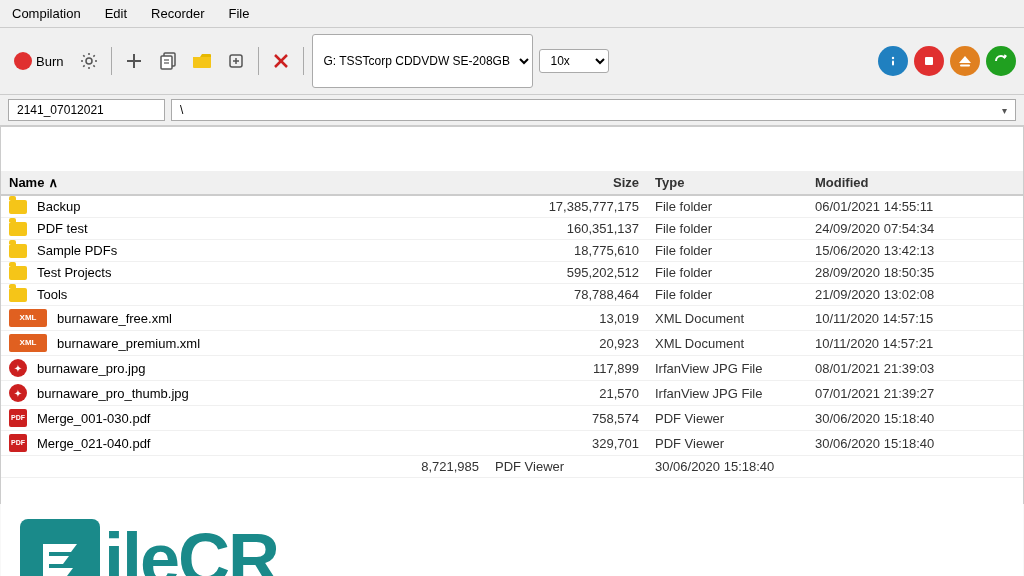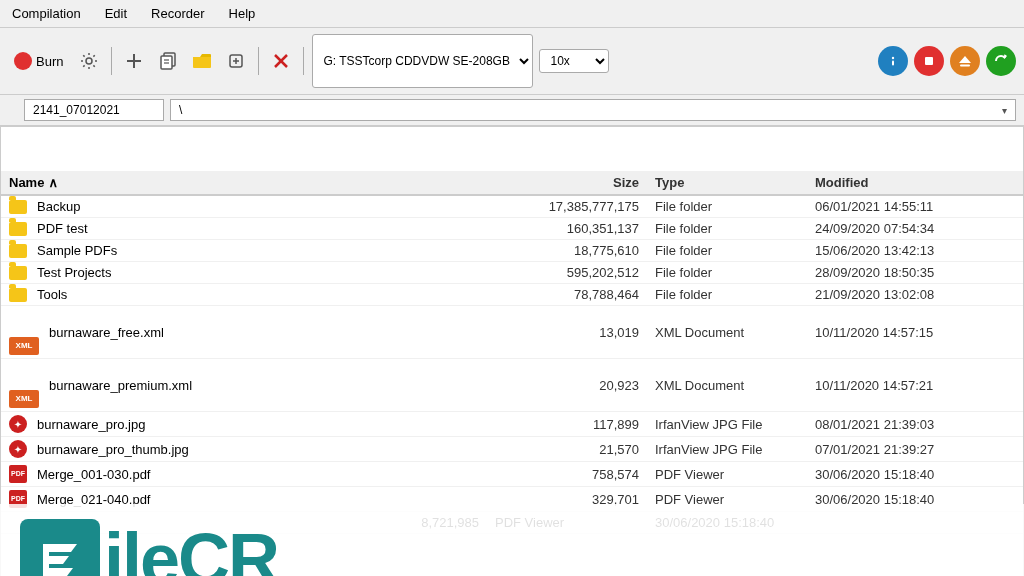--- a/index.html
+++ b/index.html
@@ -122,22 +122,21 @@
       padding: 4px 8px;
       background: #f0f0f0;
       border-bottom: 1px solid #ccc;
       gap: 6px;
     }
     .path-label {
       border: 1px solid #aaa;
       background: white;
       padding: 3px 8px;
       font-size: 12px;
-      width: 140px;
-      margin-left: 16px;
+      width: 157px;
     }
     .path-input {
       flex: 1;
       border: 1px solid #aaa;
       background: white;
       padding: 3px 8px;
       font-size: 12px;
       display: flex;
       align-items: center;
       justify-content: space-between;
@@ -196,32 +195,31 @@
       position: absolute;
       top: -4px;
       left: 0;
       width: 7px;
       height: 4px;
       background: #f5c518;
       border-radius: 2px 2px 0 0;
     }
 
     .xml-icon {
-      width: 30px;
+      width: 38px;
       height: 18px;
       display: inline-block;
       flex-shrink: 0;
       font-size: 8px;
       font-weight: bold;
       color: white;
       background: #e06020;
       border-radius: 2px;
       text-align: center;
       line-height: 18px;
-      margin-top: 28px;
     }
 
     .jpg-icon {
       width: 18px;
       height: 18px;
       display: inline-block;
       flex-shrink: 0;
       background: #cc2020;
       border-radius: 50%;
       position: relative;
@@ -293,21 +291,21 @@
       position: relative;
     }
   </style>
 </head>
 <body>
 
 <div class="menubar">
   <span class="menubar-item">Compilation</span>
   <span class="menubar-item">Edit</span>
   <span class="menubar-item">Recorder</span>
-  <span class="menubar-item">Help</span>
+  <span class="menubar-item">File</span>
 </div>
 
 <div class="toolbar">
 
   <button class="toolbar-btn">
     <span class="burn-circle"></span>
     <span>Burn</span>
   </button>
 
   <button class="icon-btn" title="Settings">

